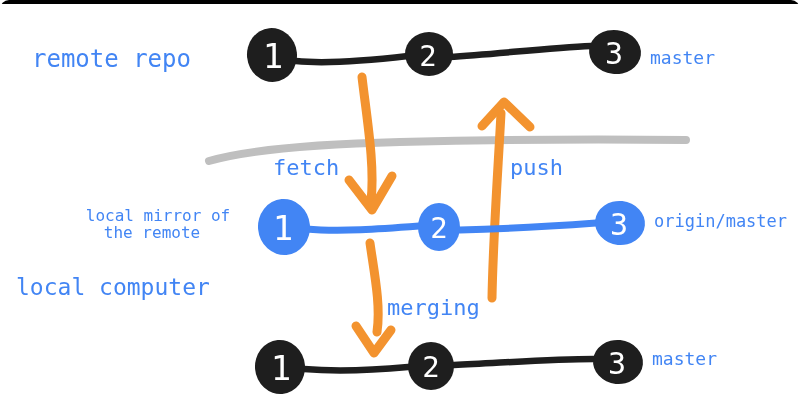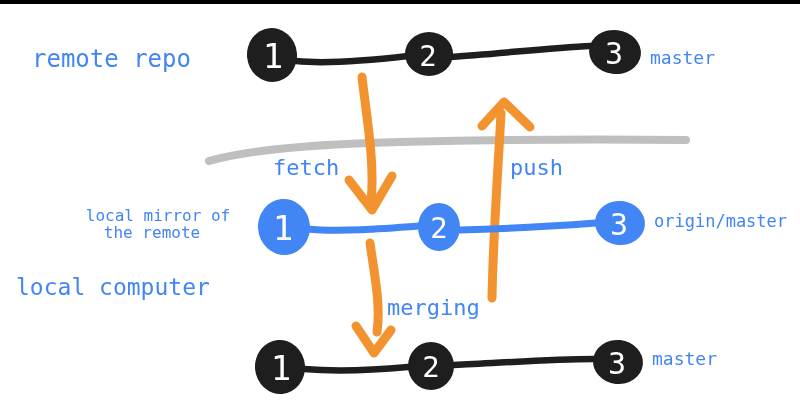--- a/index.html
+++ b/index.html
@@ -6,20 +6,21 @@
     margin: 0;
     padding: 0;
     background: var(--c-background, #ffffff);
   }
   .stage {
     position: relative;
     width: 800px;
     height: 406px;
     background: var(--c-background, #ffffff);
     overflow: hidden;
+    border-radius: 9px;
   }
   svg { display: block; }
   .mono {
     font-family: "DejaVu Sans Mono", "Liberation Mono", monospace;
   }
   .blue-text   { fill: var(--c-blue, #4285F4); }
   .white-text  { fill: var(--c-white, #ffffff); }
   .black-fill  { fill: var(--c-black, #1E1E1E); }
   .blue-fill   { fill: var(--c-blue, #4285F4); }
   .black-line  { stroke: var(--c-black, #1E1E1E); stroke-width: 6.5; fill: none; stroke-linecap: round; }

